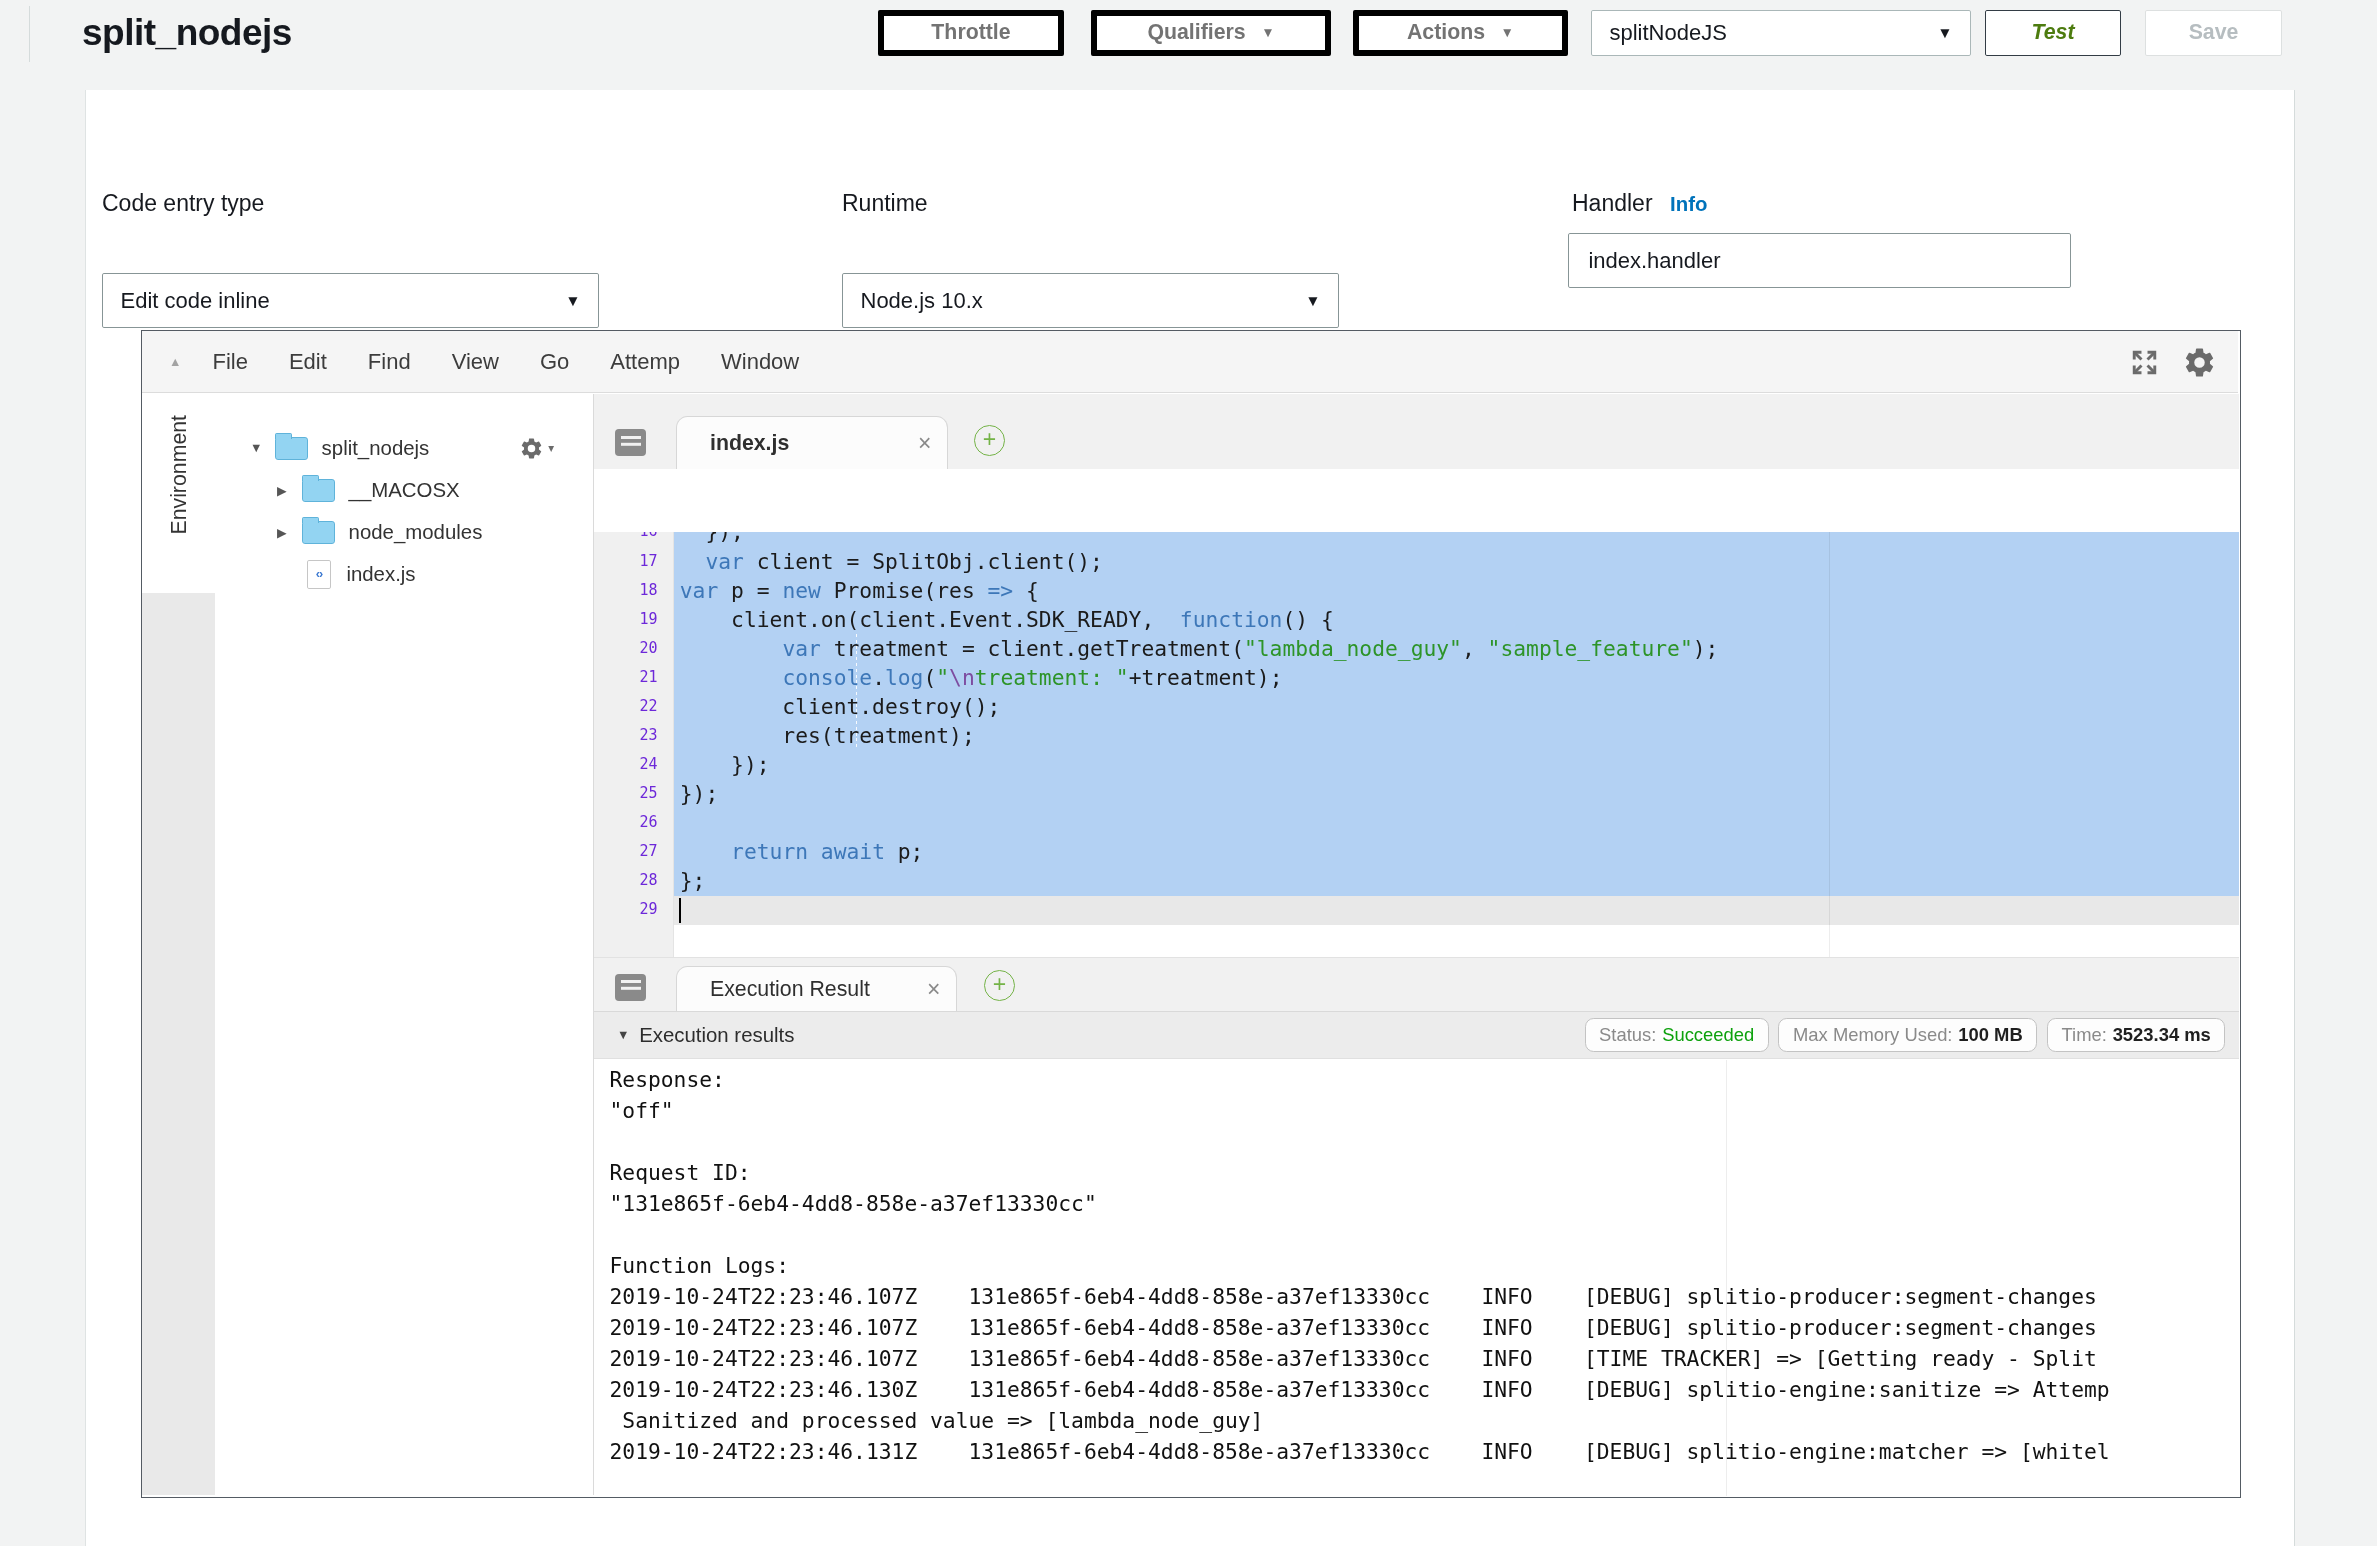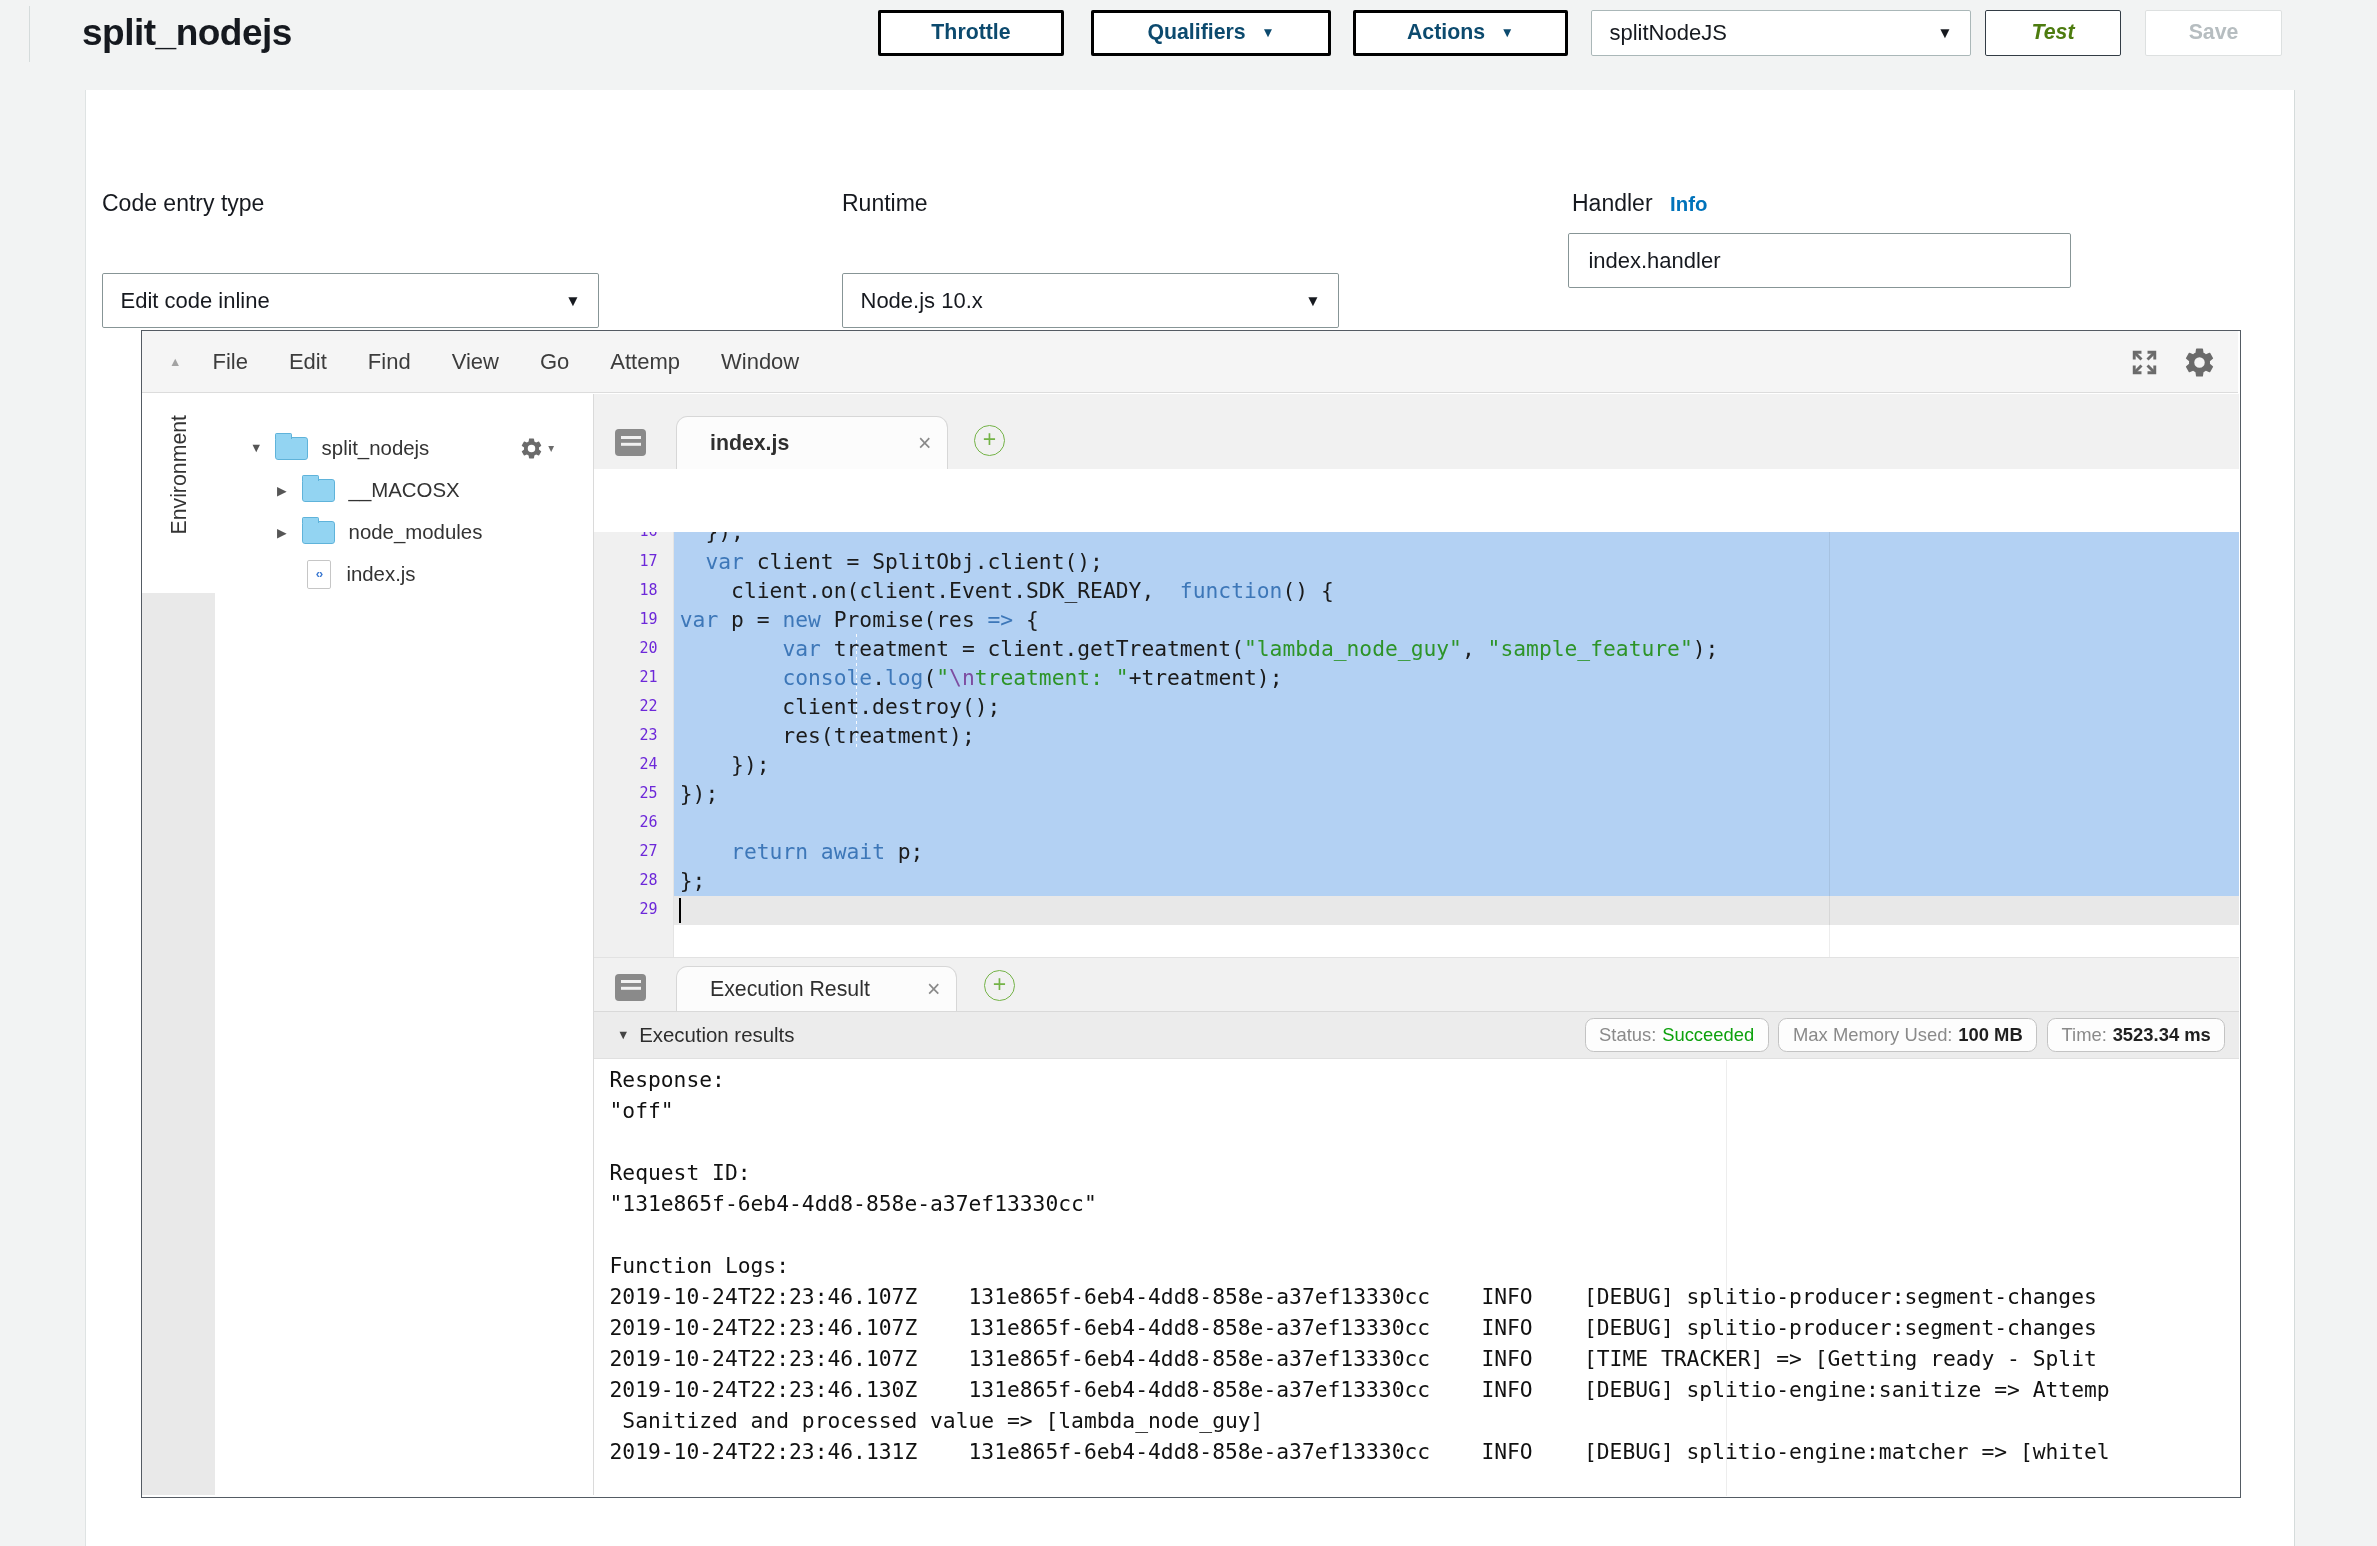--- a/index.html
+++ b/index.html
@@ -4,21 +4,21 @@
 <style>
   * { margin:0; padding:0; box-sizing:border-box; }
   html,body { width:2377px; height:1547px; }
   body { background:#f2f3f3; font-family:"Liberation Sans", sans-serif; overflow:hidden; }
   .screen { position:relative; width:2377px; height:1547px; }
 
   
   .page-title { position:absolute; left:82px; top:11.6px; font-size:37px; font-weight:700; letter-spacing:-0.5px; color:#16191f; }
   .edge-line { position:absolute; left:29px; top:5.8px; width:1px; height:56px; background:#d5dbdb; }
   .btn { position:absolute; top:9.7px; height:46px; display:flex; align-items:center; justify-content:center; gap:15.5px;
-         background:#fff; border:3px solid #000000; border-radius:1.9px; font-size:21.3px; font-weight:700; color:#0c4a6e; cursor:pointer; }
+         background:#fff; border:6px solid #000000; border-radius:1.9px; font-size:21.3px; font-weight:700; color:#737373; cursor:pointer; }
   .btn .caret { font-size:13.6px; color:inherit; }
   .btn-test { border:1.9px solid #333c45; color:#4d7c0f;font-style:italic; }
   .btn-save { border:1px solid #dde0e0; color:#b6bdc0; }
   .selbox { position:absolute; display:flex; align-items:center; justify-content:space-between; background:#fff; cursor:pointer;
             border:1px solid #aab7b8; border-radius:1.9px; color:#16191f; font-size:22px; padding:0 17.5px; }
 
   
   .card { position:absolute; left:85px; top:90px; width:2210px; height:1457px; background:#fff;
           border-left:1px solid #dfe3e3; border-right:1px solid #d5dbdb; }
   .clip-head { position:absolute; left:29px; top:0; width:602px; height:6.8px; overflow:hidden; }
@@ -273,22 +273,22 @@
               <div class="gnum">28</div>
               <div class="gnum">29</div>
             </div>
         </div>
         <div class="code-lines">
           <div class="cclip">
             <div class="crow"><span class="t-d">  });</span></div>
           </div>
           <div id="code-rows">
               <div class="crow"><span class="t-d">  </span><span class="t-k">var</span><span class="t-d"> client = SplitObj.client();</span></div>
+              <div class="crow"><span class="t-k">var</span><span class="t-d"> p = </span><span class="t-k">new</span><span class="t-d"> Promise(res </span><span class="t-k">=&gt;</span><span class="t-d"> {</span></div>
               <div class="crow"><span class="t-d">    client.on(client.Event.SDK_READY,  </span><span class="t-k">function</span><span class="t-d">() {</span></div>
-              <div class="crow"><span class="t-k">var</span><span class="t-d"> p = </span><span class="t-k">new</span><span class="t-d"> Promise(res </span><span class="t-k">=&gt;</span><span class="t-d"> {</span></div>
               <div class="crow"><span class="t-d">        </span><span class="t-k">var</span><span class="t-d"> treatment = client.getTreatment(</span><span class="t-s">"lambda_node_guy"</span><span class="t-d">, </span><span class="t-s">"sample_feature"</span><span class="t-d">);</span></div>
               <div class="crow"><span class="t-d">        </span><span class="t-k">console</span><span class="t-d">.</span><span class="t-k">log</span><span class="t-d">(</span><span class="t-s">"</span><span class="t-e">\n</span><span class="t-s">treatment: "</span><span class="t-d">+treatment);</span></div>
               <div class="crow"><span class="t-d">        client.destroy();</span></div>
               <div class="crow"><span class="t-d">        res(treatment);</span></div>
               <div class="crow"><span class="t-d">    });</span></div>
               <div class="crow"><span class="t-d">});</span></div>
               <div class="crow"></div>
               <div class="crow"><span class="t-d">    </span><span class="t-k">return</span><span class="t-d"> </span><span class="t-k">await</span><span class="t-d"> p;</span></div>
               <div class="crow"><span class="t-d">};</span></div>
               <div class="crow"></div>

